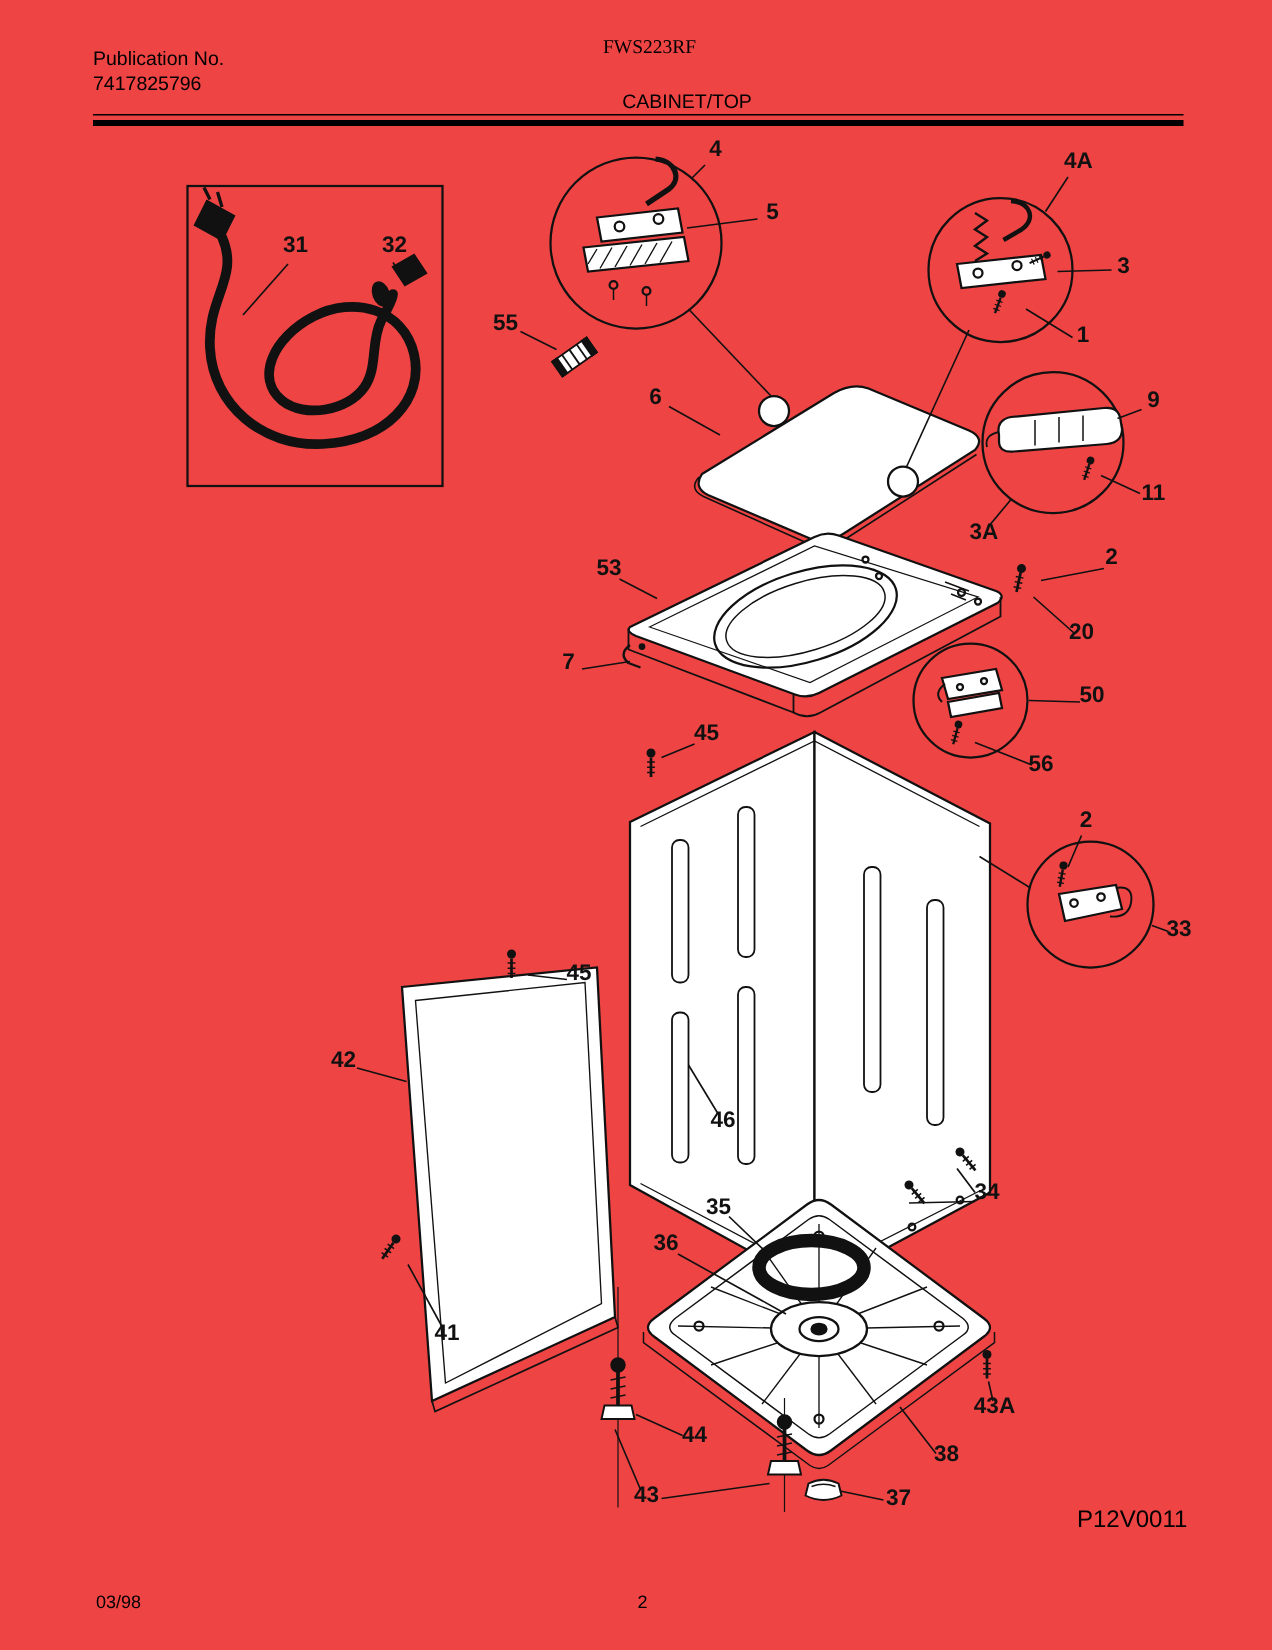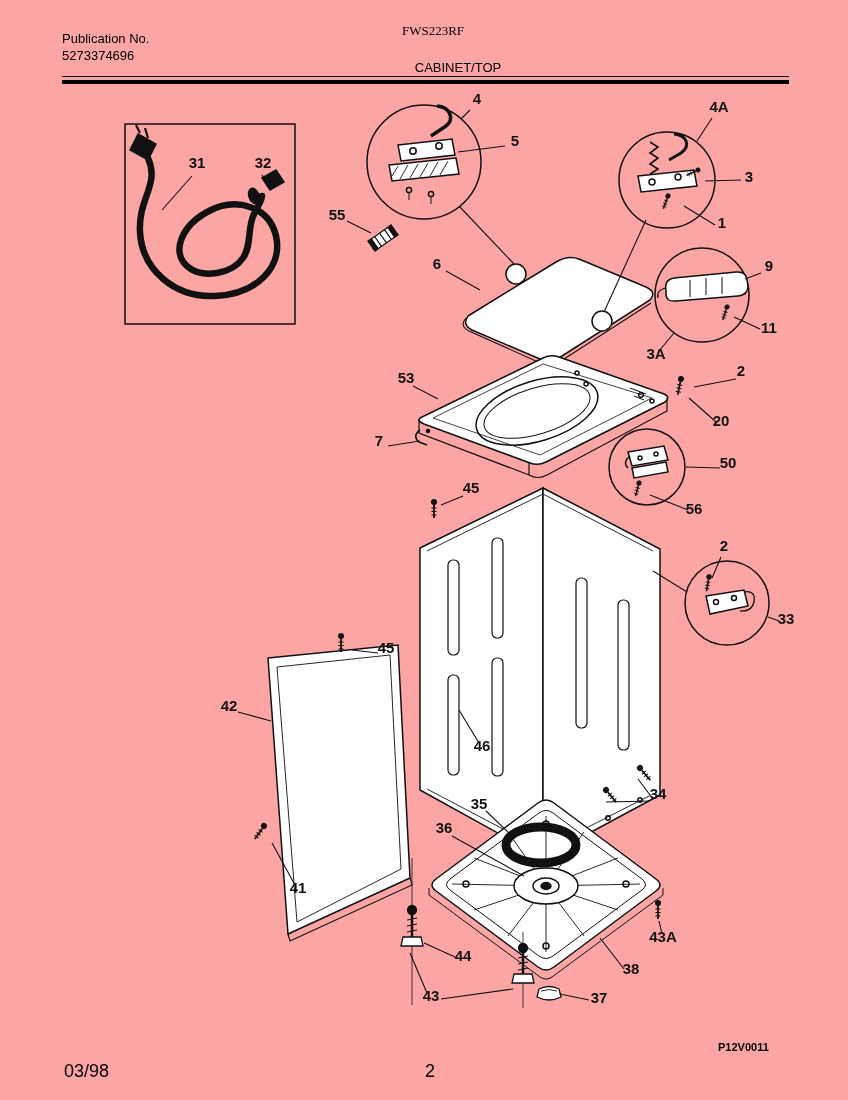--- a/index.html
+++ b/index.html
@@ -1,46 +1,46 @@
 <!DOCTYPE html>
 <html><head>
 <meta charset="utf-8">
 <style>
   html,body{margin:0;padding:0;background:#9a9a9a;}
   .page{
     width:848px;height:1100px;position:relative;margin:0 auto;
-    background:#fca5a5;color:#000;
+    background:#ef4444;color:#000;
     font-family:"Liberation Sans", sans-serif;
     overflow:hidden;
   }
   .hdr{position:absolute;font-size:13px;line-height:15px;white-space:nowrap;}
   .pub-label{left:62px;top:31px;}
   .pub-number{left:62px;top:48px;}
   .model{left:433px;top:23px;transform:translateX(-50%);font-family:Liberation Serif, serif;}
   .section{left:458px;top:60px;transform:translateX(-50%);}
   .rule-thin{position:absolute;left:62px;top:76px;width:727px;height:1px;background:#000;}
   .rule-thick{position:absolute;left:62px;top:80px;width:727px;height:4px;background:#000;}
-  .diagram-id{position:absolute;left:718px;top:1041px;font-size:11px;font-weight:bold;}
-  .ftr{position:absolute;font-size:18px;}
+  .diagram-id{position:absolute;left:718px;top:1005px;font-size:16px;font-weight:normal;}
+  .ftr{position:absolute;font-size:12px;}
   .date-code{left:64px;top:1061px;}
   .page-number{left:425px;top:1061px;}
   svg.diagram{position:absolute;left:0;top:0;}
   svg text{
     font-family:"Liberation Sans", sans-serif;
     font-size:15px;font-weight:bold;
     fill:#111;stroke:none;text-anchor:middle;
   }
 </style>
 </head>
 <body>
 
 <div class="page">
 
   <div class="hdr pub-label">Publication No.</div>
-  <div class="hdr pub-number">5273374696</div>
+  <div class="hdr pub-number">7417825796</div>
   <div class="hdr model">FWS223RF</div>
   <div class="hdr section">CABINET/TOP</div>
   <div class="rule-thin"></div>
   <div class="rule-thick"></div>
 
   <div class="diagram-id">P12V0011</div>
   <div class="ftr date-code">03/98</div>
   <div class="ftr page-number">2</div>
 
   <svg class="diagram" width="848" height="1100" viewBox="0 0 848 1100">

